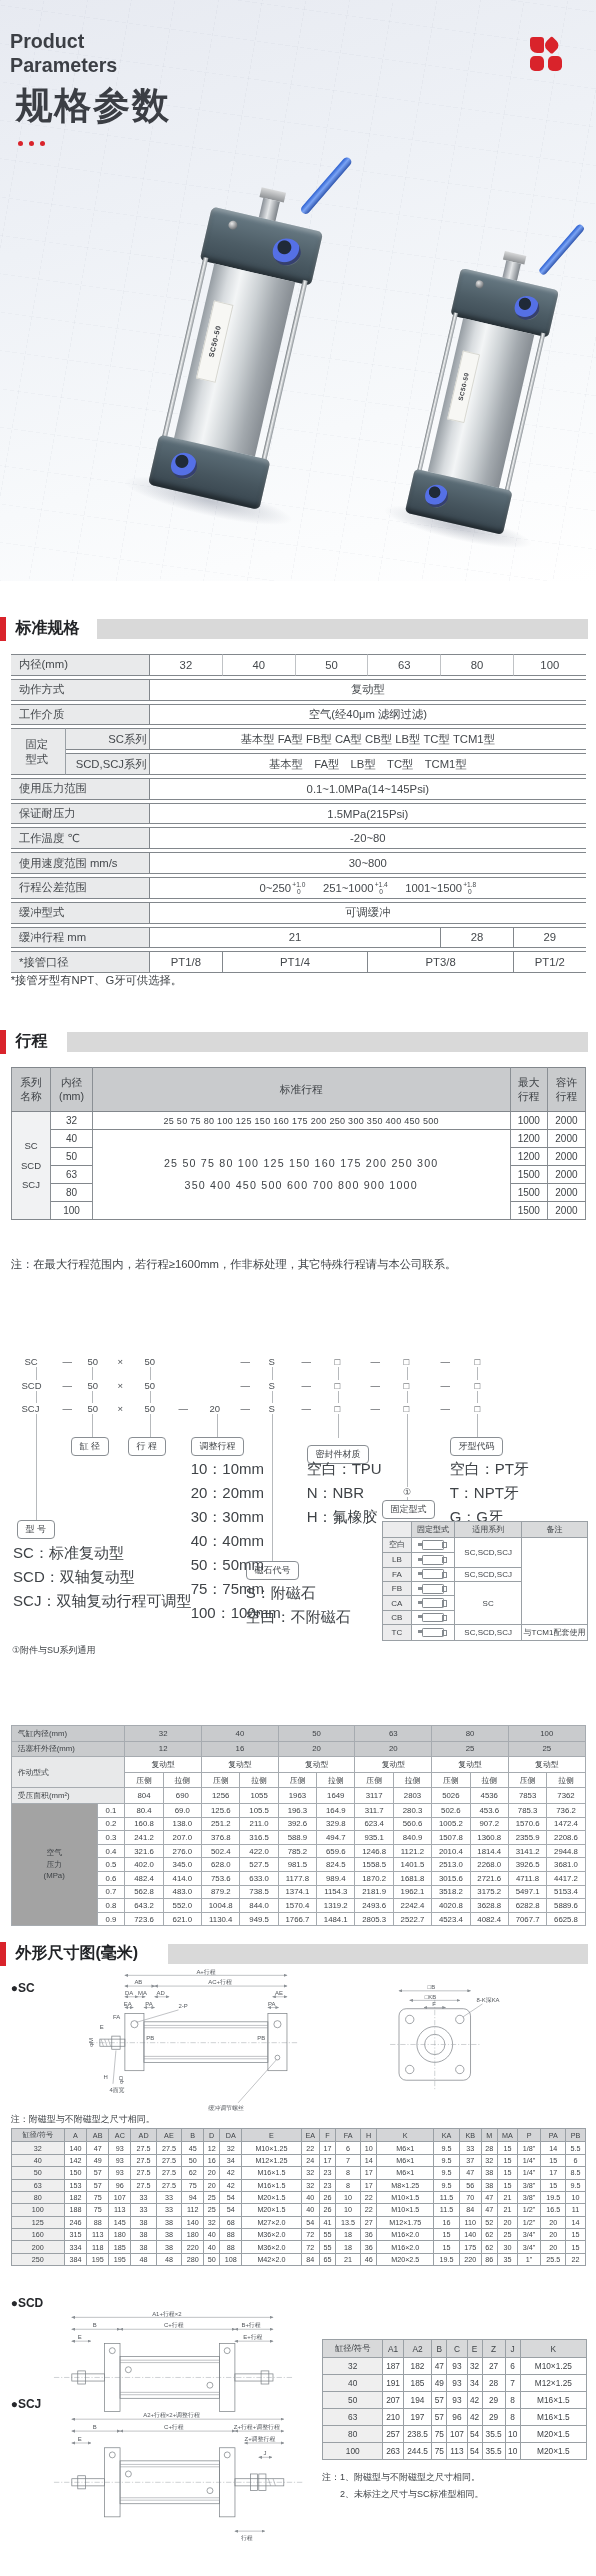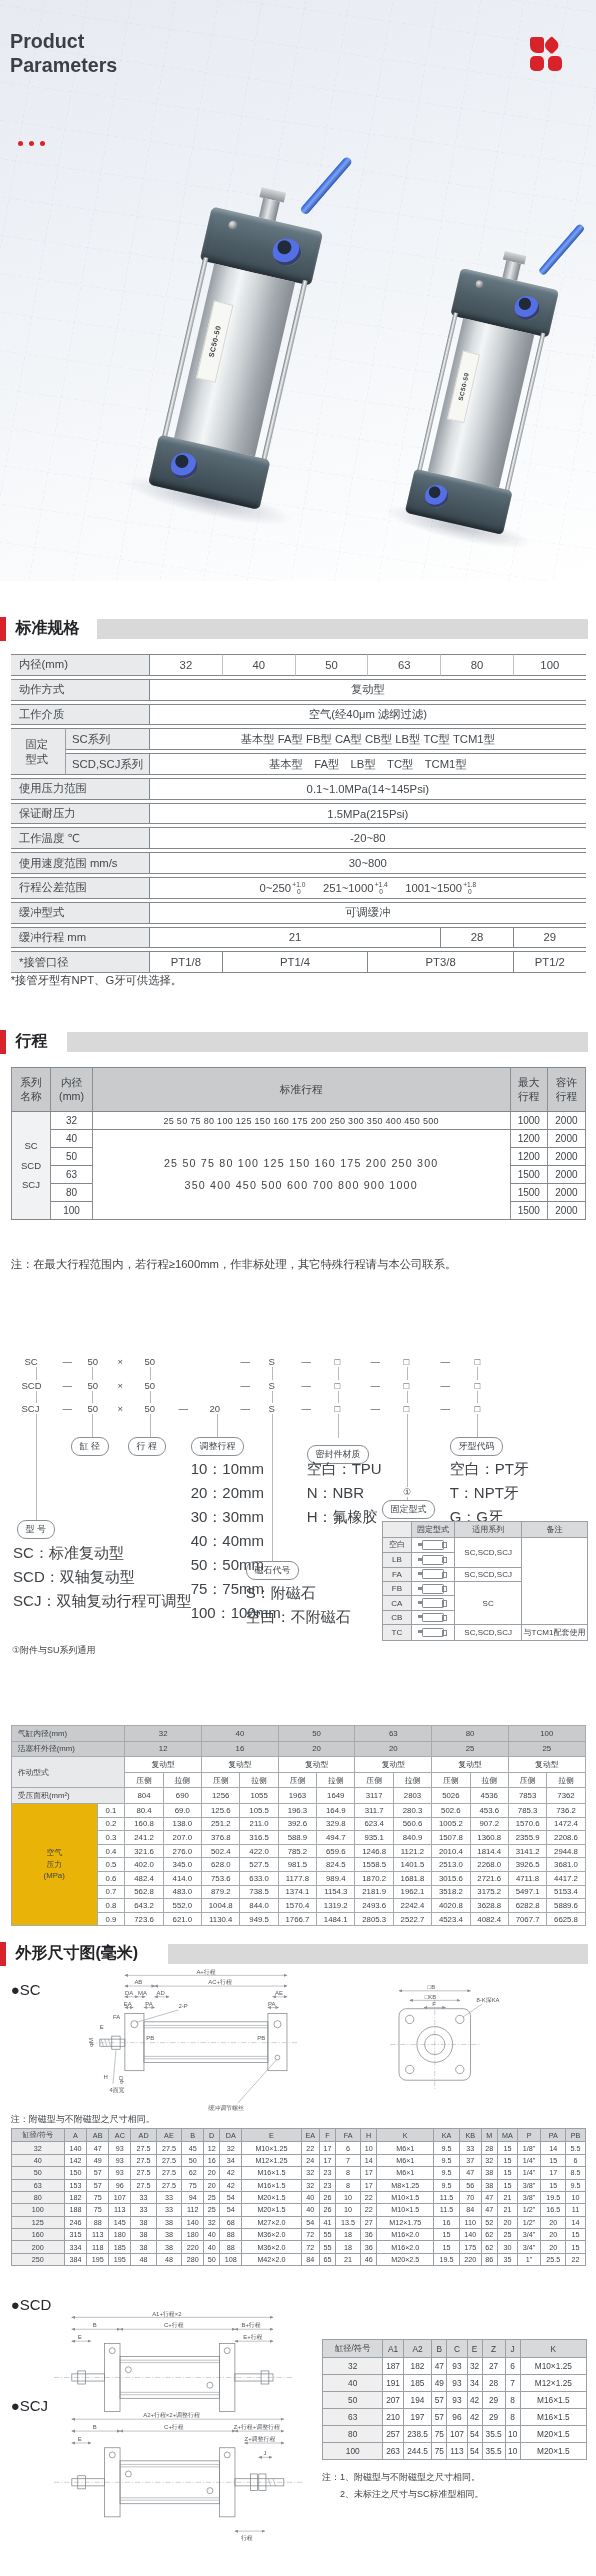--- a/index.html
+++ b/index.html
@@ -56,62 +56,62 @@
   .sec .red{position:absolute;left:0;top:0;width:6px;height:24px;background:#d9232b;}
   .sec .t{position:absolute;left:15.5px;top:0.6px;font-size:16px;font-weight:bold;color:#222427;}
   .sec .bar{position:absolute;top:2.4px;height:19.7px;right:7.8px;background:#d9d9d9;}
   
   table{border-collapse:collapse;}
   .spec{position:absolute;top:651px;left:10.7px;width:575px;border-collapse:separate;border-spacing:0 3px;
         font-size:11.3px;text-align:center;color:#44484c;}
   .spec th,.spec td{border-top:1.2px solid #82878c;border-bottom:1.2px solid #82878c;padding:2.4px 2.4px;font-weight:normal;}
   .spec .lab{background:#e9eaeb;text-align:left;padding-left:8.3px;border-right:1.2px solid #82878c;}
   .spec .lab1{background:#e9eaeb;border-right:0.6px solid #9aa0a5;width:52px;text-align:center;padding-left:0;}
-  .spec .lab2{background:#e9eaeb;text-align:left;padding-left:6px;border-right:1.2px solid #82878c;}
+  .spec .lab2{background:#e9eaeb;text-align:right;padding-left:6px;border-right:1.2px solid #82878c;}
   .spec .bc{width:67px;}
   .spec .bc + .bc{border-left:0.6px solid #c0c3c6;}
   .spec .vl{border-left:1.2px solid #82878c;}
   .tol{display:inline-flex;align-items:center;margin:0 7.2px;}
   .tol .ss{display:inline-flex;flex-direction:column;font-size:6.6px;line-height:1.1;margin-left:1.2px;font-style:normal;}
   .sfoot{position:absolute;top:973px;left:10.7px;font-size:11.3px;color:#3f4347;}
   
   .stk{position:absolute;top:1067px;left:10.7px;width:575px;font-size:10px;text-align:center;color:#3f4347;}
   .stk th,.stk td{border:0.6px solid #8a8f94;border-top:1.2px solid #82878c;border-bottom:1.2px solid #82878c;padding:3px 1.8px;font-weight:normal;}
   .stk .hd th{background:#c9cbcd;height:37px;font-size:10.7px;white-space:pre-line;line-height:1.25;}
   .stk .ser{background:#f1f2f3;white-space:pre-line;line-height:2.1;font-size:9.5px;}
   .stk .std32{font-size:9px;letter-spacing:0.3px;}
   .stk .stdm{font-size:10.7px;letter-spacing:1.2px;line-height:2.0;text-align:center;white-space:pre-line;}
   .snote{position:absolute;top:1257px;left:10.7px;font-size:11.3px;color:#3f4347;}
   
   .order{position:absolute;top:1351px;left:10.7px;width:575px;height:337px;font-size:9px;}
   .order .vln{position:absolute;width:0;border-left:0.6px solid #b6b9bc;z-index:0;}
   .crow{position:absolute;left:0;width:100%;height:13px;z-index:2;}
   .crow span{position:absolute;background:#fff;padding:0 1.8px;font-size:9.5px;color:#4a4e52;}
-  .bub{position:absolute;z-index:2;border:0.6px solid #8a8f94;border-radius:9px;padding:1.8px 7.8px;background:#fff;
+  .bub{position:absolute;z-index:2;border:0.6px solid #8a8f94;border-radius:4px;padding:1.8px 7.8px;background:#fff;
        font-size:9px;color:#3f4347;white-space:nowrap;}
   .opts{position:absolute;z-index:2;line-height:1.6;font-size:15px;color:#3f4347;white-space:nowrap;}
   .circ1{position:absolute;z-index:2;font-size:9px;background:#fff;padding:0 1.2px;}
   .fix{position:absolute;left:371px;top:170px;width:206px;font-size:8px;text-align:center;background:#fff;z-index:3;}
   .fix th,.fix td{border:0.6px solid #9aa0a5;padding:1.8px 1.2px;font-weight:normal;}
   .fix th{background:#d9dadb;}
   .fix .cd{background:#ececed;width:26px;}
   .mico{width:20px;height:7.8px;border:0.6px solid #868b90;border-radius:1.2px;display:inline-block;position:relative;
         vertical-align:middle;background:#fff;}
   .mico::before{content:"";position:absolute;left:-4.8px;top:1.8px;width:4.2px;height:3px;background:#868b90;}
   .mico::after{content:"";position:absolute;right:-3.6px;top:1.2px;width:2.4px;height:4.2px;border:0.6px solid #868b90;}
   .ofoot{position:absolute;left:1.2px;top:293px;font-size:9px;z-index:2;}
   
   .frc{position:absolute;top:1725px;left:10.7px;width:575px;font-size:7.8px;text-align:center;color:#3f4347;}
   .frc th,.frc td{border:0.6px solid #a6abb0;padding:1.8px 0.6px;font-weight:normal;}
   .frc .g th,.frc .g td{background:#c9cbcd;}
   .frc .flab{background:#e8e9ea;text-align:left;padding-left:6px;}
   .frc .g .flab{background:#c9cbcd;margin-top:36px;}
-  .frc .plab{background:#eab308;white-space:pre-line;line-height:1.5;width:83px;}
+  .frc .plab{background:#a3a3a3;white-space:pre-line;line-height:1.5;width:83px;}
   
-  .bullet{position:absolute;font-size:15px;font-weight:normal;color:#26282c;}
+  .bullet{position:absolute;font-size:12px;font-weight:bold;color:#26282c;}
   .dnote{position:absolute;font-size:9px;color:#3f4347;}
   .dim{position:absolute;top:2128px;left:10.7px;width:575px;font-size:7.2px;text-align:center;color:#3f4347;}
   .dim th,.dim td{border:0.6px solid #9aa0a5;padding:1.2px 0.6px;font-weight:normal;}
   .dim th{background:#d4d5d7;}
   .dim td:first-child{background:#efefef;}
   .dim th:first-child{width:51px;}
   .dim th:nth-child(10){width:57px;}
   .dim th:nth-child(15){width:55px;}
   .scdt{position:absolute;top:2339px;left:322px;width:265px;font-size:8.3px;text-align:center;color:#3f4347;}
   .scdt th,.scdt td{border:0.6px solid #9aa0a5;padding:3px 1.2px;font-weight:normal;}
@@ -135,20 +135,21 @@
       <div class="grid"></div>
     </div>
   <div class="brand" style="white-space:pre-line">Product
 Parameters</div>
   <div class="logo">
       <i class="a"></i>
       <i class="b"></i>
       <i class="c"></i>
       <i class="d"></i>
     </div>
+  <div class="h1">规格参数</div>
   <div class="dots"><i></i><i></i><i></i></div>
 
   <div class="photo">
     <div class="cyl" style="left:179px;top:38px;">
       <div class="shadow"></div>
       <div class="tube"></div>
       <div class="hex"></div>
         <div class="fit"></div>
       <div class="cap">
           <div class="port"></div>

